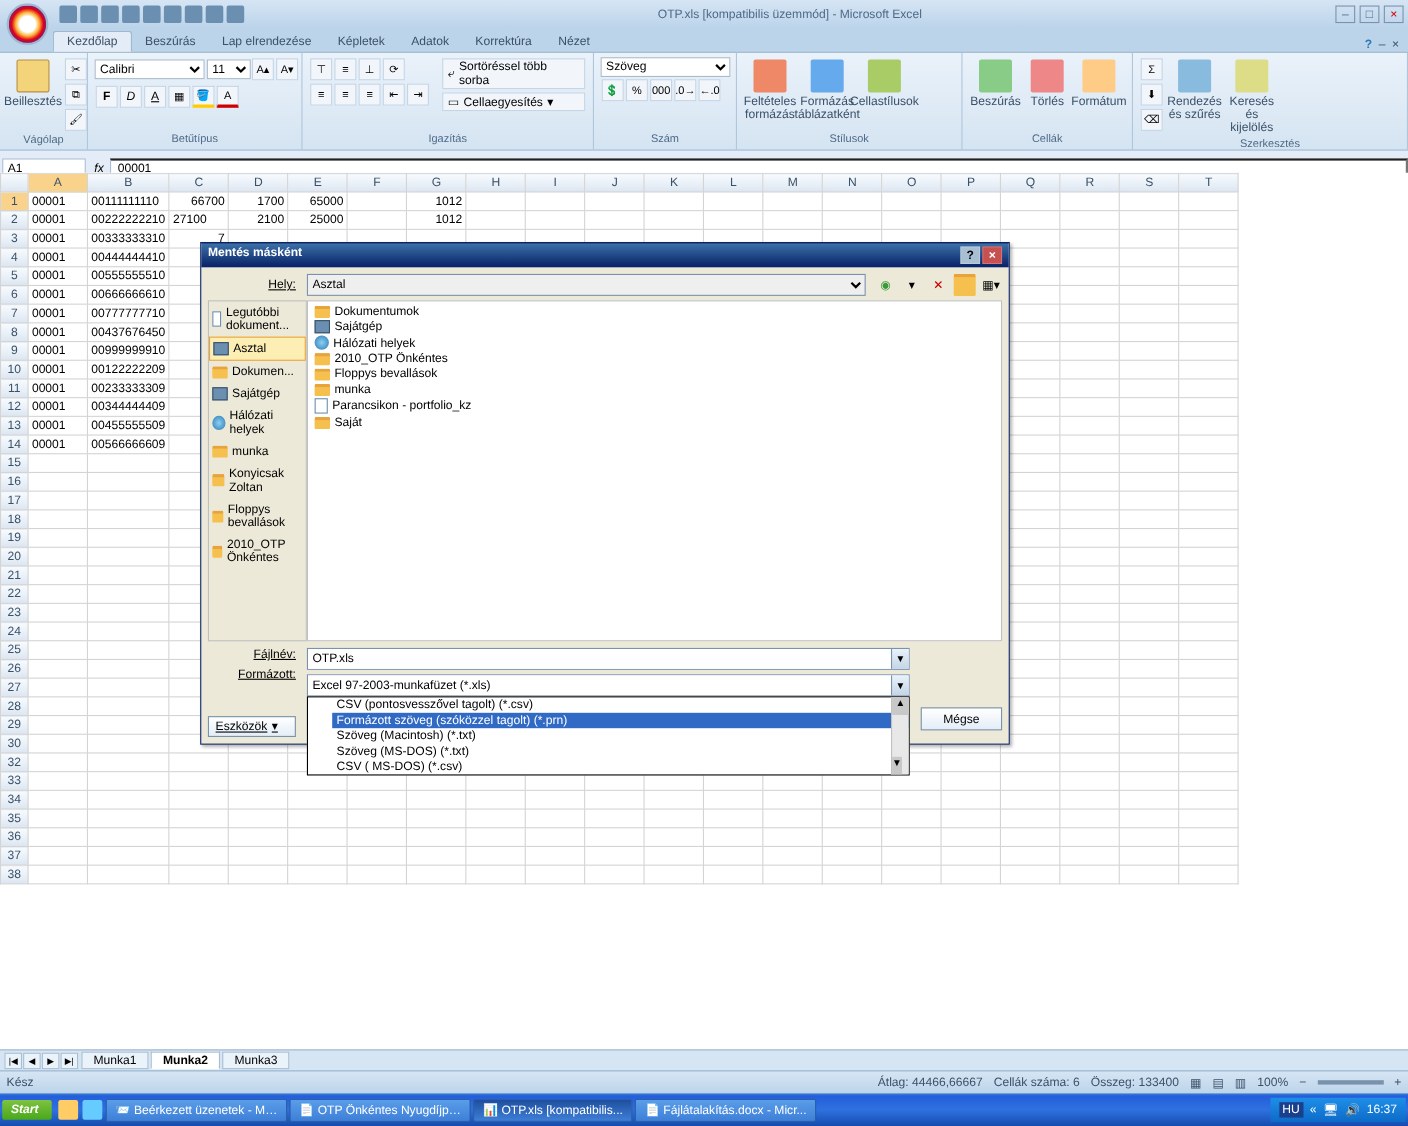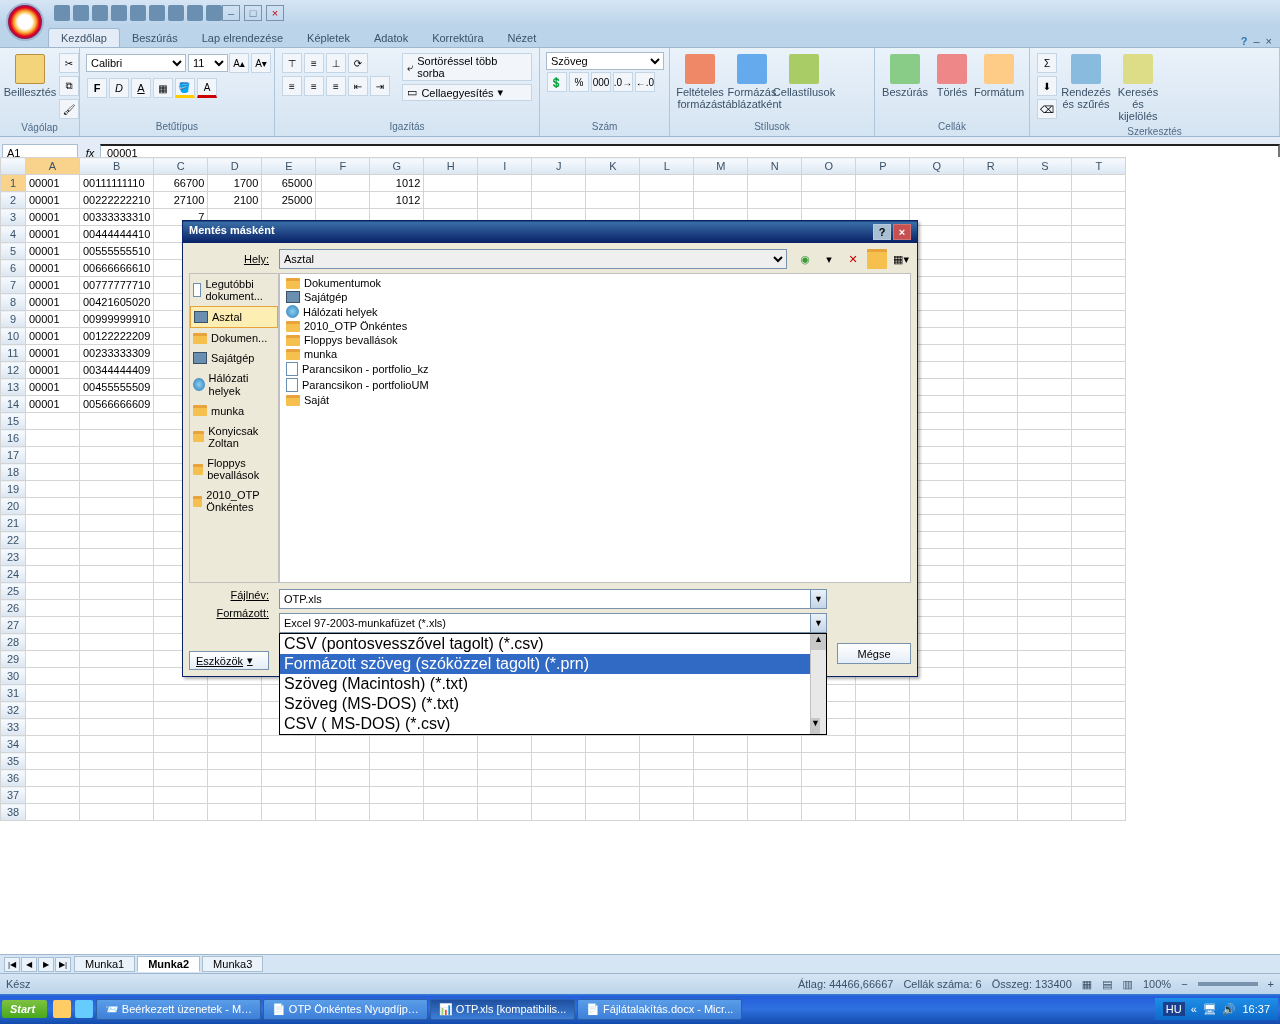--- a/index.html
+++ b/index.html
@@ -74,21 +74,21 @@
 .filelist { flex:1; background:#fff; border:1px solid #c0c0c0; height:310px; overflow:auto; padding:2px; }
 .file-item { padding:1px 4px; display:flex; align-items:center; gap:4px; cursor:pointer; font-size:11px; }
 .dlg-bottom { margin-top:6px; display:flex; }
 .dlg-bottom .labels { width:90px; display:flex; flex-direction:column; gap:6px; text-align:right; padding-right:10px; }
 .dlg-bottom .labels span { font-size:11px; text-decoration:underline; }
 .dlg-bottom .inputs { flex:1; display:flex; flex-direction:column; gap:4px; position:relative; }
 .combo { border:1px solid #7a93ad; background:#fff; display:flex; height:20px; }
 .combo input { border:0; flex:1; padding:0 4px; font-size:11px; outline:none; }
 .combo .arrow { width:16px; background:linear-gradient(#eaf2fa,#c4d5e6); border-left:1px solid #7a93ad; text-align:center; cursor:pointer; font-size:9px; line-height:18px; }
 .dropdown { position:absolute; top:44px; left:0; right:0; background:#fff; border:1px solid #000; z-index:5; }
-.dropdown .opt { padding:1px 4px; font-size:16px; cursor:pointer; }
+.dropdown .opt { padding:1px 4px; font-size:11px; cursor:pointer;margin-left:22px; }
 .dropdown .opt.sel { background:#316ac5; color:#fff; }
 .dropdown .sb { position:absolute; right:0; top:0; bottom:0; width:16px; background:#e8e8e8; border-left:1px solid #c0c0c0; }
 .dropdown .sb span { display:block; height:16px; background:#C8C8C8; text-align:center; font-size:9px; }
 .dlg-btns { display:flex; flex-direction:column; gap:6px; padding-left:10px; }
 .dlg-btn { width:74px; height:21px; border:1px solid #7a93ad; background:linear-gradient(#fff,#e4edf7); cursor:pointer; }
 .tools-btn { border:1px solid #7a93ad; background:linear-gradient(#fff,#e4edf7); padding:2px 6px; display:flex; align-items:center; gap:4px; cursor:pointer;}
 
 .ico { display:inline-block; border-radius:2px; }
 .i-folder { background:#f5c04e; width:14px; height:11px; border-radius:1px; border-top:3px solid #e8a33c; }
 .i-doc { background:#fff; border:1px solid #6b8fb0; width:12px; height:14px; }
@@ -104,20 +104,21 @@
     <span></span>
     <span></span>
     <span></span>
     <span></span>
     <span></span>
     <span></span>
     <span></span>
     <span></span>
     <span></span>
   </div>
+  <div class="title-text">OTP.xls  [kompatibilis üzemmód] - Microsoft Excel</div>
   <div class="win-controls">
     <span>‒</span>
     <span>□</span>
     <span style="color:#c00">×</span>
   </div>
 </div>
 
 <div class="ribbon-tabs">
   <div class="tab active">Kezdőlap</div>
   <div class="tab">Beszúrás</div>
@@ -323,21 +324,21 @@
           <td style=""></td>
           <td style=""></td>
           <td style=""></td>
           <td style=""></td>
           <td style=""></td>
         </tr>
         <tr>
           <th class="rh">2</th>
           <td style="text-align:left">00001</td>
           <td style="text-align:left">00222222210</td>
-          <td style="text-align:right">27100</td>
+          <td style="text-align:left">27100</td>
           <td style="text-align:right">2100</td>
           <td style="text-align:right">25000</td>
           <td style=""></td>
           <td style="text-align:right">1012</td>
           <td style=""></td>
           <td style=""></td>
           <td style=""></td>
           <td style=""></td>
           <td style=""></td>
           <td style=""></td>
@@ -460,21 +461,21 @@
           <td style=""></td>
           <td style=""></td>
           <td style=""></td>
           <td style=""></td>
           <td style=""></td>
           <td style=""></td>
         </tr>
         <tr>
           <th class="rh">8</th>
           <td style="text-align:left">00001</td>
-          <td style="text-align:left">00421605020</td>
+          <td style="text-align:left">00437676450</td>
           <td style="text-align:right">8</td>
           <td style="text-align:right"></td>
           <td style="text-align:right"></td>
           <td style=""></td>
           <td style="text-align:right"></td>
           <td style=""></td>
           <td style=""></td>
           <td style=""></td>
           <td style=""></td>
           <td style=""></td>
@@ -965,43 +966,20 @@
           <td style=""></td>
           <td style=""></td>
           <td style=""></td>
           <td style=""></td>
           <td style=""></td>
           <td style=""></td>
           <td style=""></td>
         </tr>
         <tr>
           <th class="rh">30</th>
-          <td style="text-align:left"></td>
-          <td style="text-align:left"></td>
-          <td style="text-align:right"></td>
-          <td style="text-align:right"></td>
-          <td style="text-align:right"></td>
-          <td style=""></td>
-          <td style="text-align:right"></td>
-          <td style=""></td>
-          <td style=""></td>
-          <td style=""></td>
-          <td style=""></td>
-          <td style=""></td>
-          <td style=""></td>
-          <td style=""></td>
-          <td style=""></td>
-          <td style=""></td>
-          <td style=""></td>
-          <td style=""></td>
-          <td style=""></td>
-          <td style=""></td>
-        </tr>
-        <tr>
-          <th class="rh">31</th>
           <td style="text-align:left"></td>
           <td style="text-align:left"></td>
           <td style="text-align:right"></td>
           <td style="text-align:right"></td>
           <td style="text-align:right"></td>
           <td style=""></td>
           <td style="text-align:right"></td>
           <td style=""></td>
           <td style=""></td>
           <td style=""></td>
@@ -1291,24 +1269,20 @@
           </div>
           <div class="file-item">
             <span class="i-folder"></span>
             <span>munka</span>
           </div>
           <div class="file-item">
             <span class="i-doc"></span>
             <span>Parancsikon - portfolio_kz</span>
           </div>
           <div class="file-item">
-            <span class="i-doc"></span>
-            <span>Parancsikon - portfolioUM</span>
-          </div>
-          <div class="file-item">
             <span class="i-folder"></span>
             <span>Saját</span>
           </div>
         </div>
     </div>
     <div class="dlg-bottom">
       <div class="labels">
         <span>Fájlnév:</span>
         <span>Formázott:</span>
         <div style="height:20px"></div>

